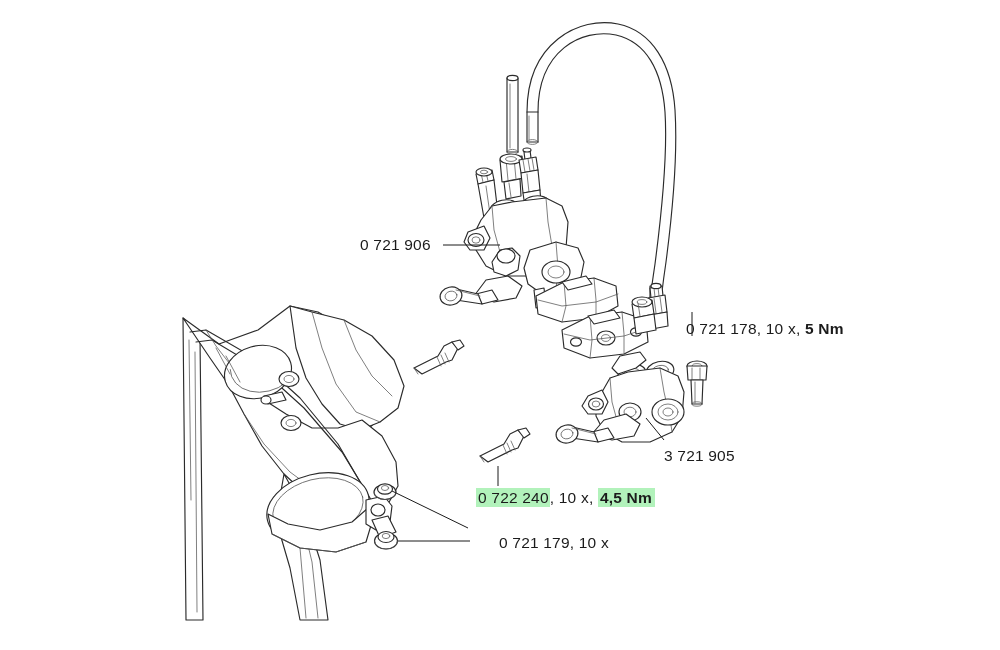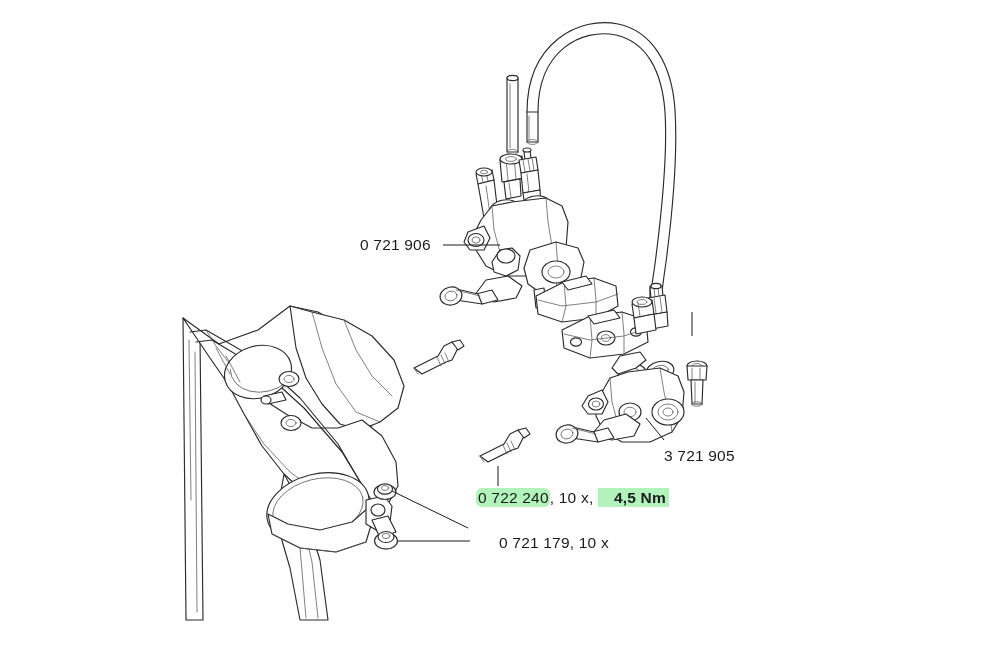--- a/index.html
+++ b/index.html
@@ -34,26 +34,25 @@
     font-size: 15.5px;
     color: #1b1b1b;
     white-space: nowrap;
     letter-spacing: 0.2px;
     line-height: 18px;
   }
   .lbl .bold { font-weight: bold; }
   .hl {
     background: #b2f2bb;
     padding: 1px 1px 1px 2px;
-    border-radius: 6px;
   }
   .hl2 {
     background: #b2f2bb;
     font-weight: bold;
-    padding: 1px 3px 1px 16px;
+    padding: 1px 3px 1px 2px;
     margin-top: 24px;
   }
 </style>
 </head>
 <body style="background: rgb(255, 255, 255);">
 
 <div id="diagram-root">
 
   <svg class="art" viewBox="0 0 1000 650" xmlns="http://www.w3.org/2000/svg">
     <defs>
@@ -336,20 +335,23 @@
       <line class="ld" x1="392" y1="491" x2="468" y2="528"></line>
 
       <line class="ld" x1="398" y1="541" x2="470" y2="541"></line>
     </g>
   </svg>
 
   <div class="lbl" style="left:360px; top:236px;">
     <span>0 721 906</span>
   </div>
 
+  <div class="lbl" style="left:686px; top:320px;">
+    <span>0 721 178</span><span>, </span><span>10 x</span><span>, </span><span class="bold">5 Nm</span>
+  </div>
 
   <div class="lbl" style="left:664px; top:447px;">
     <span>3 721 905</span>
   </div>
 
   <div class="lbl" style="left:476px; top:489px;">
     <span class="hl">0 722 240</span><span>, </span><span>10 x</span><span>, </span><span class="hl2">4,5 Nm</span>
   </div>
 
   <div class="lbl" style="left:482px; top:534px;margin-left:17px;">

